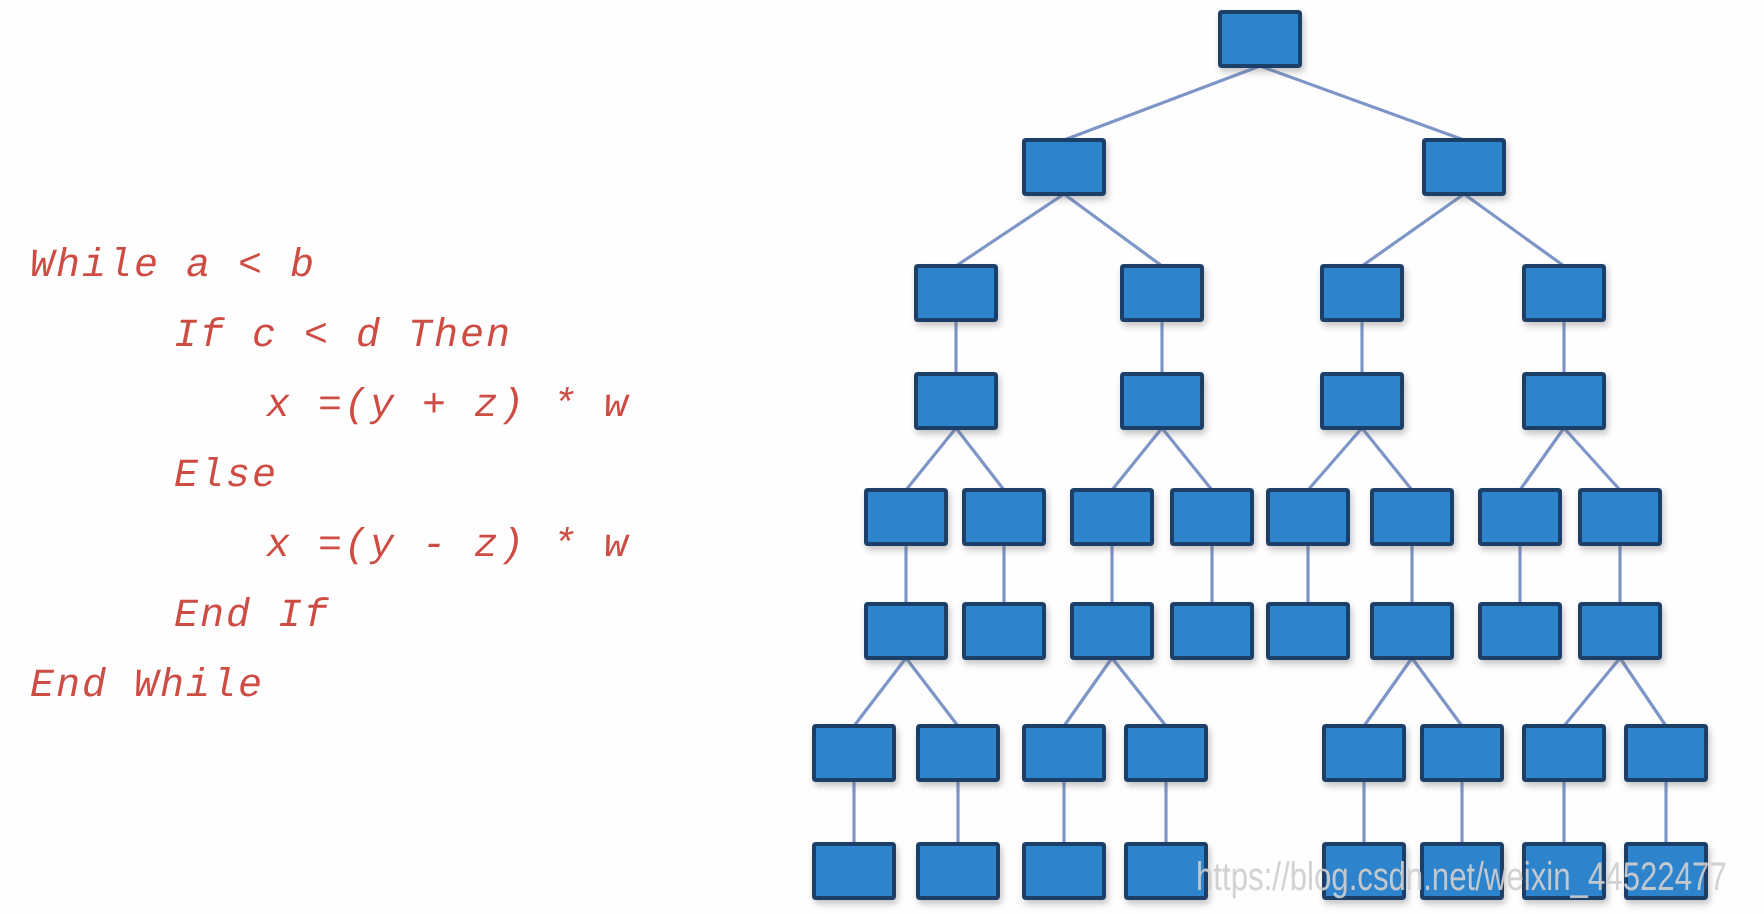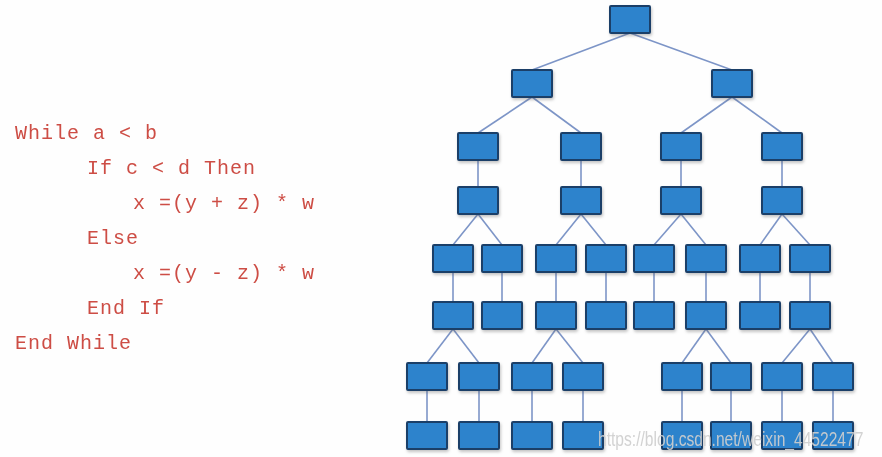--- a/index.html
+++ b/index.html
@@ -14,21 +14,21 @@
   .code-block {
     position: absolute;
     left: 15px;
     top: 116px;
     font-family: "Liberation Mono", "DejaVu Sans Mono", monospace;
     font-size: 20px;
     line-height: 35px;
     letter-spacing: 1px;
     white-space: pre;
   }
-  .code-line { height: 35px; }
+  .code-line { height: 35px; font-style: italic; }
   .tree-svg {
     position: absolute;
     left: 0;
     top: 0;
     width: 882px;
     height: 457px;
   }
   .tree-svg rect {
     filter: drop-shadow(1.5px 2px 1.5px rgba(90,90,90,0.35));
   }

